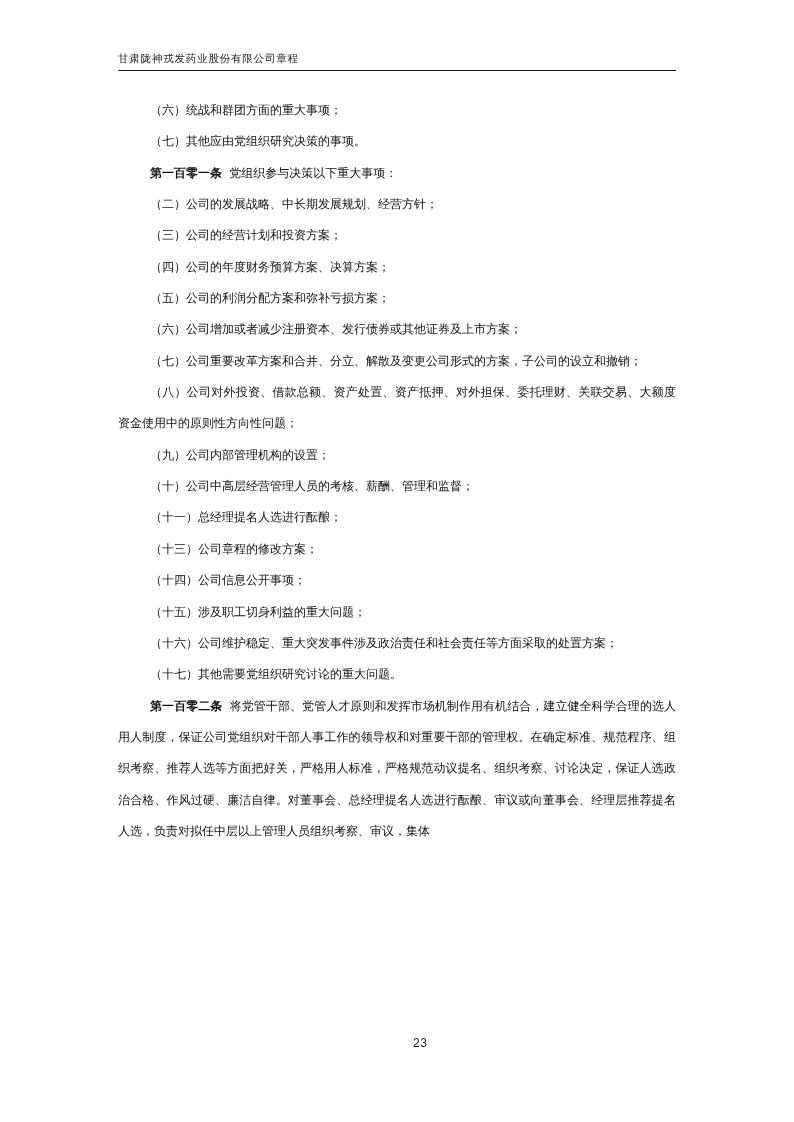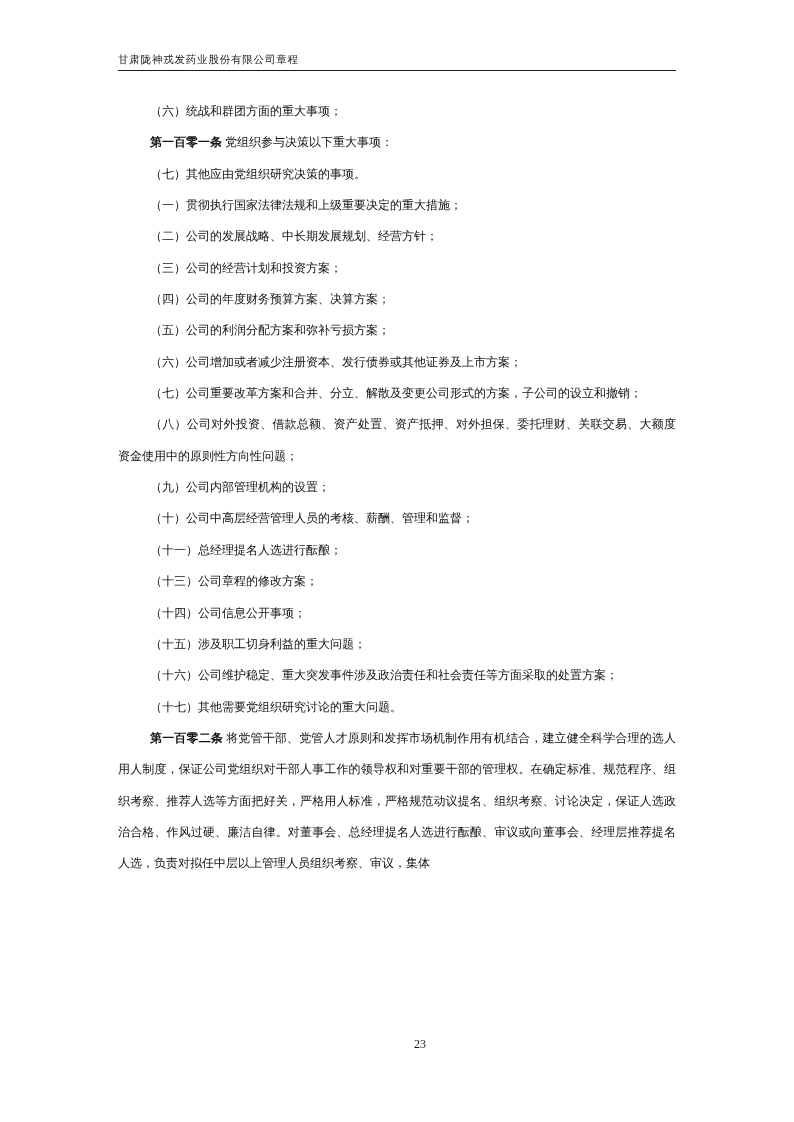--- a/index.html
+++ b/index.html
@@ -6,21 +6,21 @@
     margin: 0;
     padding: 0;
     background: #ffffff;
   }
   .page {
     position: relative;
     width: 794px;
     height: 1122px;
     background: #ffffff;
     color: #111111;
-    font-family: Liberation Serif, serif;
+    font-family: Liberation Mono, monospace;
     overflow: hidden;
     border-radius: 18px;
   }
   .header {
     position: absolute;
     left: 118px;
     width: 558px;
     top: 53px;
     font-size: 10.5px;
     line-height: 13px;
@@ -65,23 +65,22 @@
 
 <div class="page">
 
   <div class="header">
     <span>甘肃陇神戎发药业股份有限公司章程</span>
   </div>
 
   <div class="doc-body">
 
   <p class="para">（六）统战和群团方面的重大事项；</p>
+      <p class="para">（七）其他应由党组织研究决策的事项。</p>
       <p class="para"><b class="article-number">第一百零一条</b> <span>党组织参与决策以下重大事项：</span></p>
-      <p class="para">（七）其他应由党组织研究决策的事项。</p>
-      <p class="para">（一）贯彻执行国家法律法规和上级重要决定的重大措施；</p>
       <p class="para">（二）公司的发展战略、中长期发展规划、经营方针；</p>
       <p class="para">（三）公司的经营计划和投资方案；</p>
       <p class="para">（四）公司的年度财务预算方案、决算方案；</p>
       <p class="para">（五）公司的利润分配方案和弥补亏损方案；</p>
       <p class="para">（六）公司增加或者减少注册资本、发行债券或其他证券及上市方案；</p>
       <p class="para">（七）公司重要改革方案和合并、分立、解散及变更公司形式的方案，子公司的设立和撤销；</p>
       <p class="para">（八）公司对外投资、借款总额、资产处置、资产抵押、对外担保、委托理财、关联交易、大额度资金使用中的原则性方向性问题；</p>
       <p class="para">（九）公司内部管理机构的设置；</p>
       <p class="para">（十）公司中高层经营管理人员的考核、薪酬、管理和监督；</p>
       <p class="para">（十一）总经理提名人选进行酝酿；</p>

